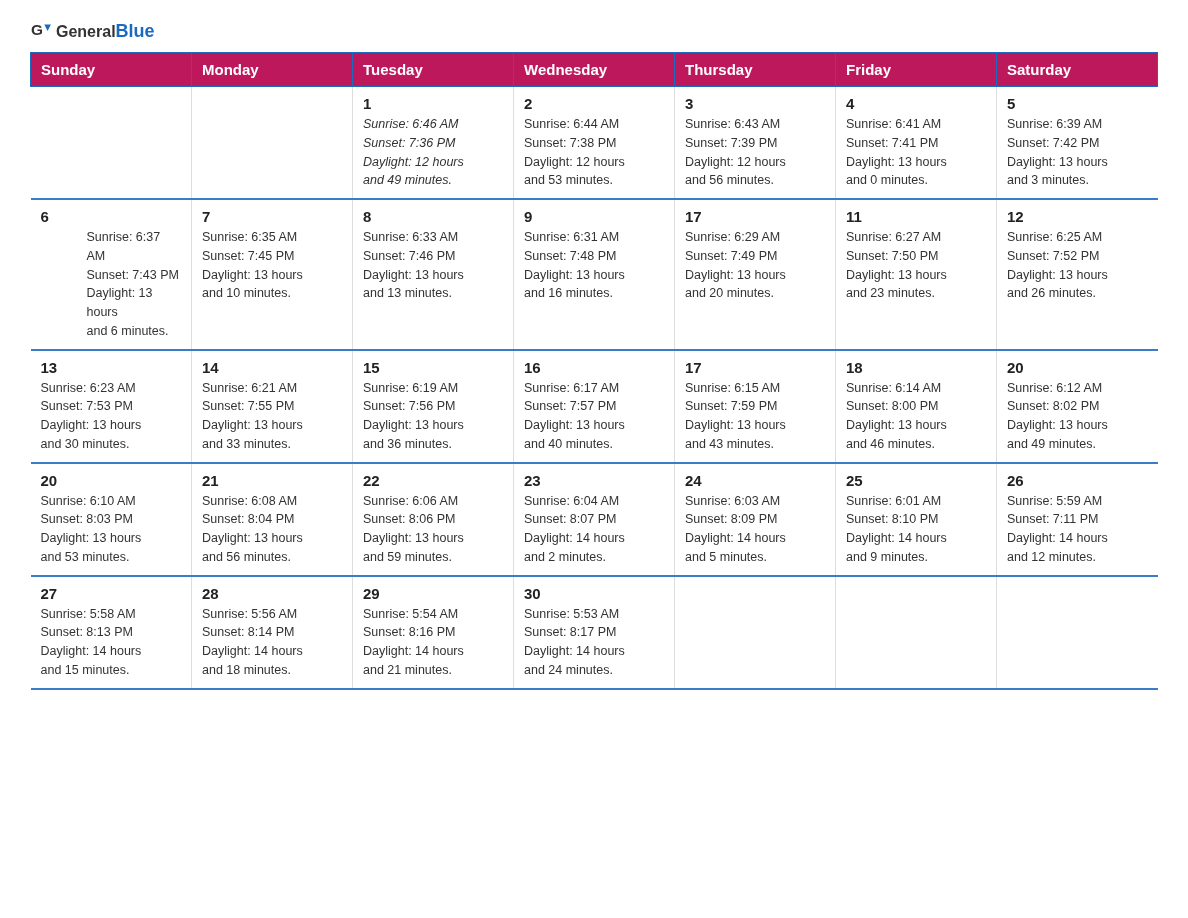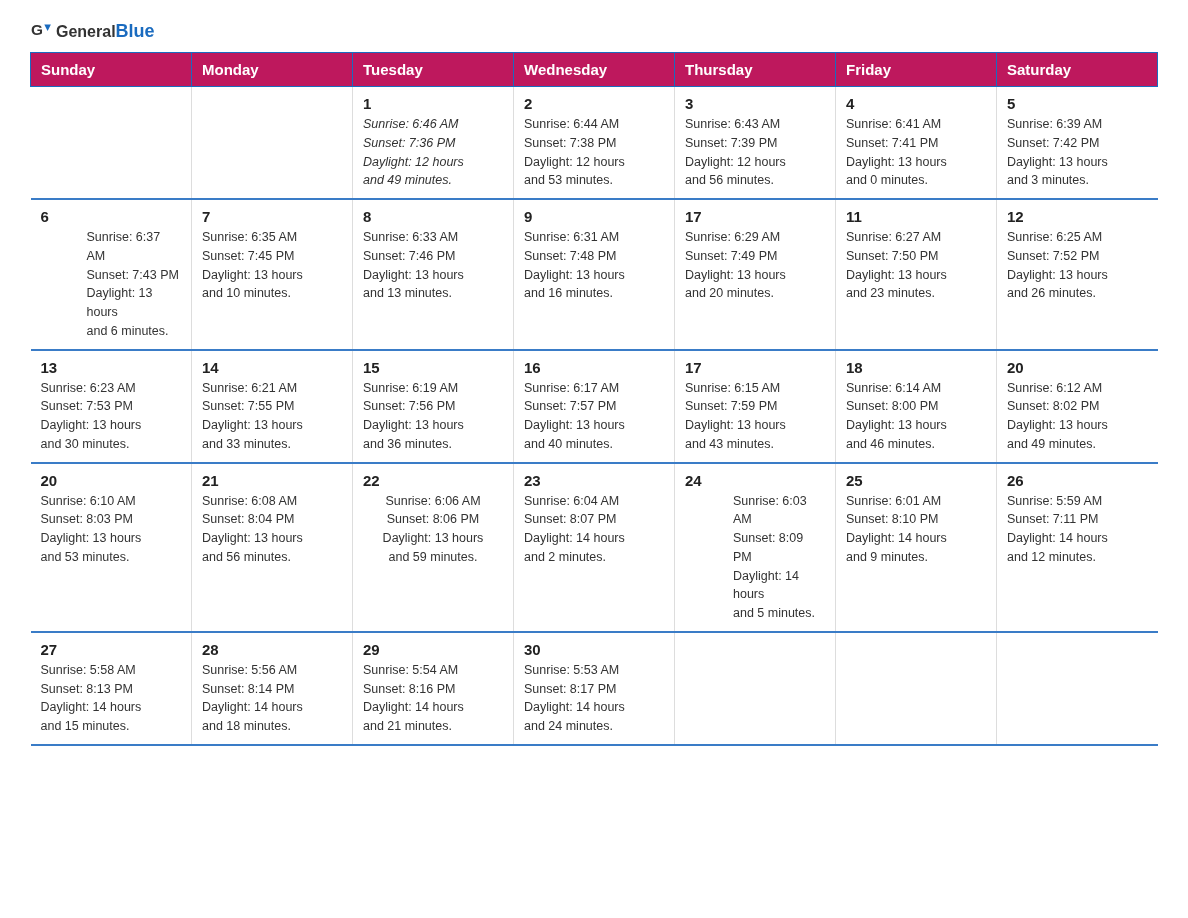--- a/index.html
+++ b/index.html
@@ -277,35 +277,35 @@
         </td>
         <td>
           <span class="day-number">21</span>
           <div class="day-info" style="white-space: pre-line;">Sunrise: 6:08 AM
 Sunset: 8:04 PM
 Daylight: 13 hours
 and 56 minutes.</div>
         </td>
         <td>
           <span class="day-number">22</span>
-          <div class="day-info" style="white-space: pre-line; text-align: center;">Sunrise: 6:06 AM
+          <div class="day-info" style="white-space: pre-line;">Sunrise: 6:06 AM
 Sunset: 8:06 PM
 Daylight: 13 hours
 and 59 minutes.</div>
         </td>
         <td>
           <span class="day-number">23</span>
           <div class="day-info" style="white-space: pre-line;">Sunrise: 6:04 AM
 Sunset: 8:07 PM
 Daylight: 14 hours
 and 2 minutes.</div>
         </td>
         <td>
           <span class="day-number">24</span>
-          <div class="day-info" style="white-space: pre-line; margin-left: 48px;">Sunrise: 6:03 AM
+          <div class="day-info" style="white-space: pre-line;">Sunrise: 6:03 AM
 Sunset: 8:09 PM
 Daylight: 14 hours
 and 5 minutes.</div>
         </td>
         <td>
           <span class="day-number">25</span>
           <div class="day-info" style="white-space: pre-line;">Sunrise: 6:01 AM
 Sunset: 8:10 PM
 Daylight: 14 hours
 and 9 minutes.</div>

